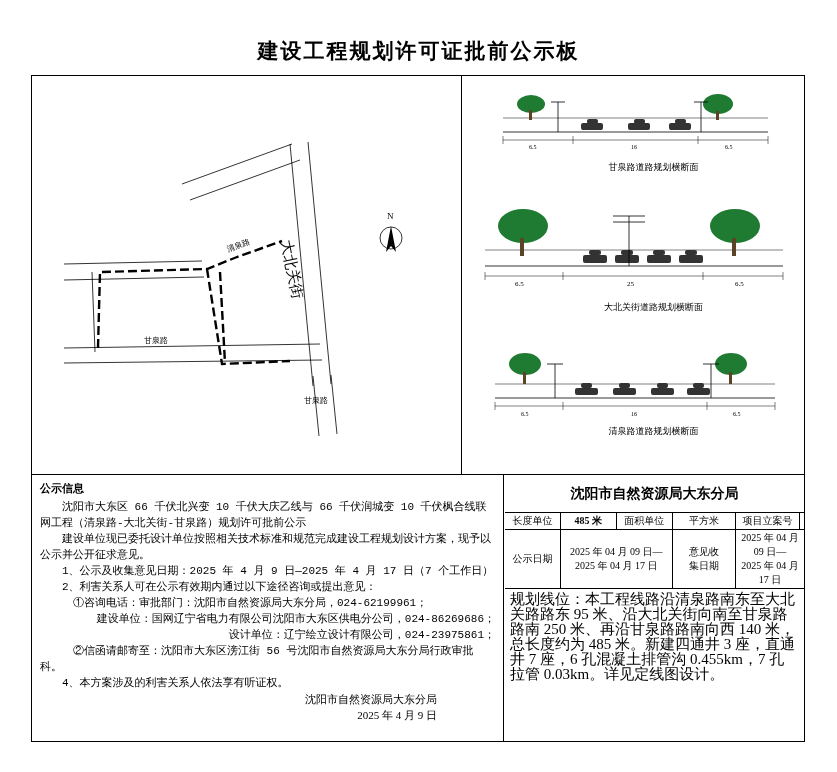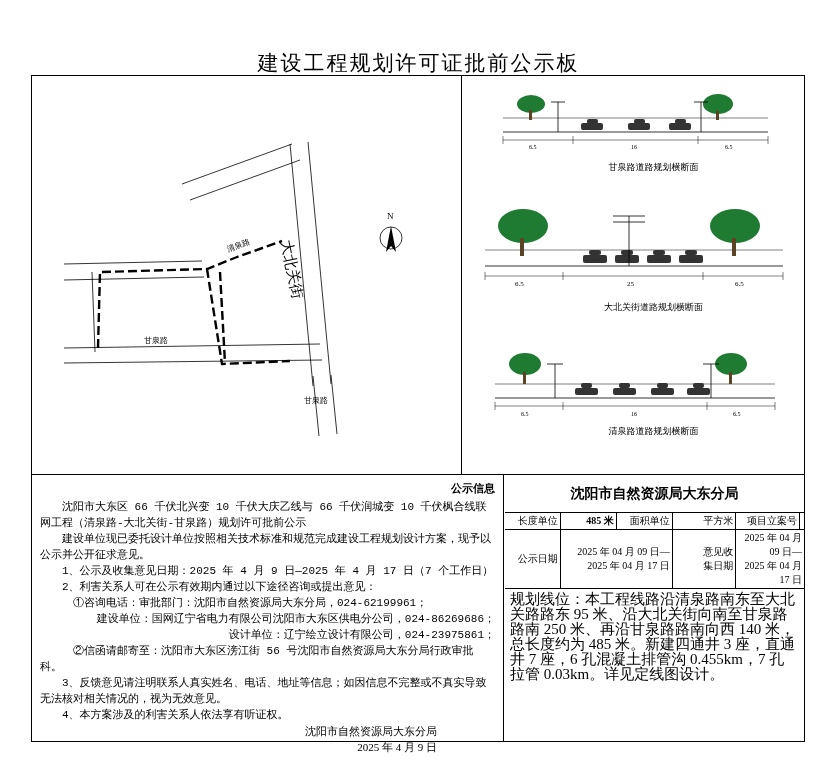--- a/index.html
+++ b/index.html
@@ -5,22 +5,22 @@
   html,body{margin:0;padding:0;}
   body{
     width:837px;height:772px;
     background:#ffffff;
     font-family:"Liberation Sans","DejaVu Sans",sans-serif;
     color:#000;
     position:relative;
     overflow:hidden;
   }
   .page-title{
-    position:absolute;left:0;top:49px;width:837px;text-align:center;
-    font-size:21px;font-weight:normal;letter-spacing:2px;
+    position:absolute;left:0;top:37px;width:837px;text-align:center;
+    font-size:21px;font-weight:bold;letter-spacing:2px;
     font-family:"Liberation Serif","DejaVu Serif",serif;
   }
   .frame{
     position:absolute;left:31px;top:75px;width:774px;height:667px;
     border:1px solid #000;box-sizing:border-box;
   }
   
   .drawing{
     position:absolute;left:0;top:0;width:772px;height:399px;
     border-bottom:1px solid #000;box-sizing:border-box;
@@ -41,40 +41,40 @@
     position:absolute;left:0;top:399px;width:772px;height:267px;
   }
   .info-left{
     position:absolute;left:0;top:0;width:472px;height:267px;
     border-right:1px solid #000;box-sizing:border-box;
     padding:4px 8px 0 8px;
   }
   .info-right{
     position:absolute;left:473px;top:0;width:299px;height:267px;
   }
-  .ctitle{text-align:right;font-size:11px;font-weight:bold;margin:2px 0 3px 0;
+  .ctitle{text-align:left;font-size:11px;font-weight:bold;margin:2px 0 3px 0;
     font-family:"Liberation Serif","DejaVu Serif",serif;}
   .ptxt{font-size:11px;line-height:16px;text-indent:22px;
     font-family:Liberation Mono, monospace;}
   .ptxt.noind{text-indent:0;}
   .ptxt.ind2{text-indent:33px;}
   .ptxt.ind3{text-indent:44px;text-align:right;}
   .sig{text-align:right;font-size:11px;line-height:16px;padding-right:58px;
     font-family:"Liberation Serif","DejaVu Serif",serif;}
   .mail{color:#1a1ad0;text-decoration:underline;}
 
   .org-title{
     text-align:center;font-size:14px;font-weight:bold;
     height:37px;line-height:37px;border-bottom:1px solid #000;
     font-family:"Liberation Serif","DejaVu Serif",serif;
   }
   table.meta{border-collapse:collapse;width:299px;font-size:10px;
     font-family:"Liberation Serif","DejaVu Serif",serif;}
   table.meta td{border:1px solid #000;border-top:none;border-left:none;
-    text-align:right;vertical-align:middle;padding:1px 2px;}
+    text-align:center;vertical-align:middle;padding:1px 2px;}
   table.meta td.lastcol{border-right:none;}
   .desc{
     font-size:15px;line-height:15px;padding:3px 5px 0 5px;
     font-family:"Liberation Serif","DejaVu Serif",serif;
   }
   .rd-label{font-size:8px;font-family:"Liberation Serif","DejaVu Serif",serif;}
   .compass-n{font-size:9px;font-family:"Liberation Serif","DejaVu Serif",serif;}
 </style>
 </head>
 <body>
@@ -261,21 +261,20 @@
     <div class="info-left">
       <div class="ctitle">公示信息</div>
       <div class="ptxt">沈阳市大东区 66 千伏北兴变 10 千伏大庆乙线与 66 千伏润城变 10 千伏枫合线联网工程（清泉路-大北关街-甘泉路）规划许可批前公示</div>
       <div class="ptxt">建设单位现已委托设计单位按照相关技术标准和规范完成建设工程规划设计方案，现予以公示并公开征求意见。</div>
       <div class="ptxt">1、公示及收集意见日期：2025 年 4 月 9 日—2025 年 4 月 17 日（7 个工作日）</div>
       <div class="ptxt">2、利害关系人可在公示有效期内通过以下途径咨询或提出意见：</div>
       <div class="ptxt ind2">①咨询电话：审批部门：沈阳市自然资源局大东分局，024-62199961；</div>
       <div class="ptxt ind3">建设单位：国网辽宁省电力有限公司沈阳市大东区供电分公司，024-86269686；</div>
       <div class="ptxt ind3">设计单位：辽宁绘立设计有限公司，024-23975861；</div>
       <div class="ptxt ind2">②信函请邮寄至：沈阳市大东区滂江街 56 号沈阳市自然资源局大东分局行政审批科。</div>
-      <div class="ptxt">3、反馈意见请注明联系人真实姓名、电话、地址等信息；如因信息不完整或不真实导致无法核对相关情况的，视为无效意见。</div>
       <div class="ptxt">4、本方案涉及的利害关系人依法享有听证权。</div>
       <div class="sig">沈阳市自然资源局大东分局</div>
       <div class="sig">2025 年 4 月 9 日</div>
     </div>
 
     <div class="info-right">
       <div class="org-title">沈阳市自然资源局大东分局</div>
 
       <table class="meta">
         <tbody>

